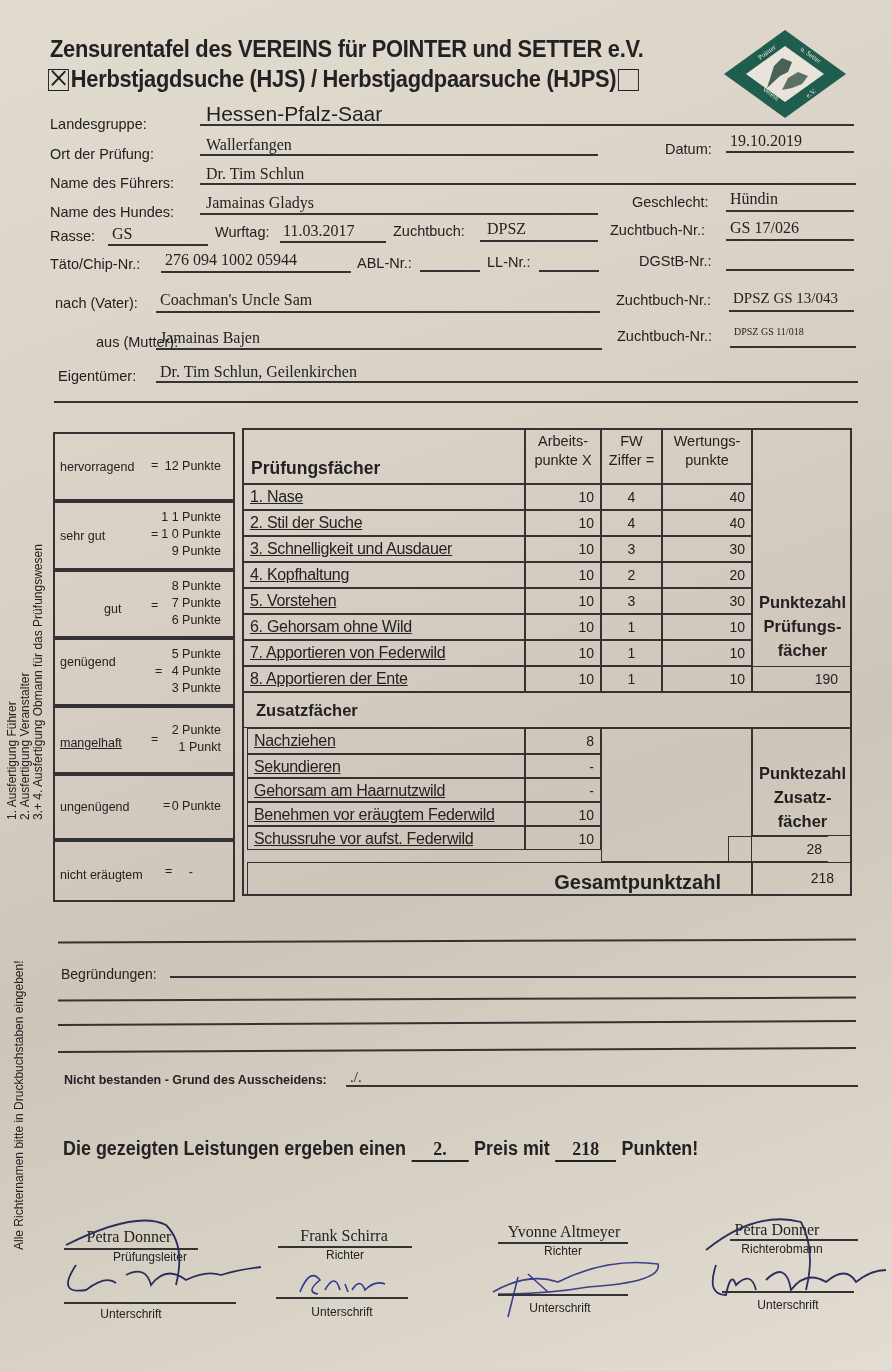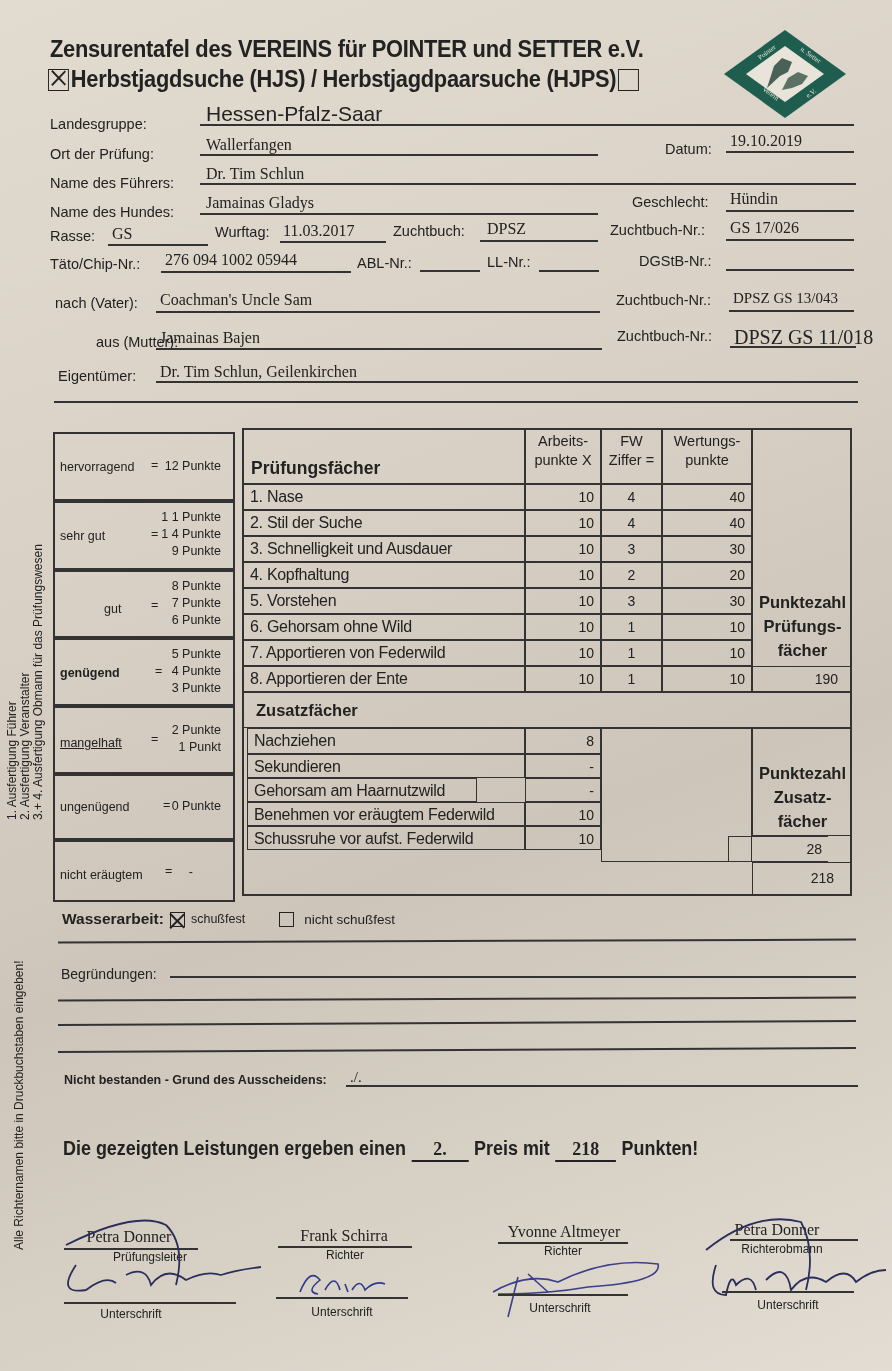--- a/index.html
+++ b/index.html
@@ -17,21 +17,21 @@
   .lbl{font-size:14.5px;white-space:nowrap;}
   .val{font-family:"Liberation Serif",serif;font-size:16px;white-space:nowrap;}
   .uline{position:absolute;height:1.5px;background:#333;}
   .big-val{font-family:"Liberation Sans",sans-serif;font-size:21px;}
   .gradebox{position:absolute;left:53px;width:182px;border:2px solid #333;box-sizing:border-box;font-size:12.5px;}
   .gb-label{position:absolute;left:5px;}
   .gb-pts{position:absolute;right:12px;text-align:right;line-height:17px;}
   .gb-eq{position:absolute;left:96px;}
   .main{position:absolute;left:242px;top:428px;width:610px;height:468px;border:2px solid #333;box-sizing:border-box;}
   .cell{position:absolute;border:1.3px solid #333;box-sizing:border-box;font-size:16px;}
-  .subj{padding-left:6px;line-height:24px;white-space:nowrap;letter-spacing:-0.3px;}
+  .subj{padding-left:6px;line-height:24px;white-space:nowrap;letter-spacing:-0.3px;text-decoration:underline;}
   .num{text-align:right;padding-right:6px;line-height:24px;font-size:14px;}
   .ctr{text-align:center;line-height:24px;font-size:14px;}
   .hdr{font-size:14.5px;text-align:center;line-height:19px;}
   .bold{font-weight:bold;}
   .side{position:absolute;transform:rotate(-90deg);transform-origin:left top;font-size:12px;white-space:nowrap;}
   .sig-name{font-family:"Liberation Serif",serif;font-size:16px;position:absolute;text-align:center;}
   .sig-role{font-size:12px;position:absolute;text-align:center;}
   .sig-u{font-size:12px;position:absolute;text-align:center;}
 </style>
 </head>
@@ -106,21 +106,21 @@
   <div class="abs val" style="left:160px;top:291px;">Coachman's Uncle Sam</div>
   <div class="uline" style="left:156px;top:311px;width:444px;"></div>
   <div class="abs lbl" style="left:616px;top:292px;">Zuchtbuch-Nr.:</div>
   <div class="abs val" style="left:733px;top:290px;font-size:15px;">DPSZ GS 13/043</div>
   <div class="uline" style="left:729px;top:310px;width:125px;"></div>
 
   <div class="abs lbl" style="left:55px;top:334px;margin-left:41px;">aus (Mutter):</div>
   <div class="abs val" style="left:160px;top:329px;">Jamainas Bajen</div>
   <div class="uline" style="left:156px;top:348px;width:446px;"></div>
   <div class="abs lbl" style="left:617px;top:328px;">Zuchtbuch-Nr.:</div>
-  <div class="abs val" style="left:734px;top:326px;font-size:20px;">DPSZ GS 11/018</div>
+  <div class="abs val" style="left:734px;top:326px;font-size:10px;">DPSZ GS 11/018</div>
   <div class="uline" style="left:730px;top:346px;width:126px;"></div>
 
   <div class="abs lbl" style="left:58px;top:368px;">Eigentümer:</div>
   <div class="abs val" style="left:160px;top:363px;">Dr. Tim Schlun, Geilenkirchen</div>
   <div class="uline" style="left:156px;top:381px;width:702px;"></div>
   <div class="uline" style="left:54px;top:401px;width:804px;height:2px;"></div>
 
   <div class="side" style="left:6px;top:820px;line-height:13px;">
     <div>1. Ausfertigung Führer</div>
     <div>2. Ausfertigung Veranstalter</div>
@@ -133,35 +133,35 @@
     <span class="gb-eq" style="top:24px;">=</span>
     <div class="gb-pts" style="top:24px;">
         <div>12 Punkte</div>
       </div>
   </div>
   <div class="gradebox" style="top:501px;height:69px;">
     <span class="gb-label" style="top:26px;">sehr gut</span>
     <span class="gb-eq" style="top:24px;">=</span>
     <div class="gb-pts" style="top:6px;">
         <div>1 1 Punkte</div>
-        <div>1 4 Punkte</div>
+        <div>1 0 Punkte</div>
         <div>9 Punkte</div>
       </div>
   </div>
   <div class="gradebox" style="top:570px;height:68px;">
     <span class="gb-label" style="top:30px;margin-left:44px;">gut</span>
     <span class="gb-eq" style="top:26px;">=</span>
     <div class="gb-pts" style="top:6px;">
         <div>8 Punkte</div>
         <div>7 Punkte</div>
         <div>6 Punkte</div>
       </div>
   </div>
   <div class="gradebox" style="top:638px;height:68px;">
-    <span class="gb-label" style="top:26px;font-weight:bold;">genügend</span>
+    <span class="gb-label" style="top:15px;">genügend</span>
     <span class="gb-eq" style="top:24px;left:100px;">=</span>
     <div class="gb-pts" style="top:6px;">
         <div>5 Punkte</div>
         <div>4 Punkte</div>
         <div>3 Punkte</div>
       </div>
   </div>
   <div class="gradebox" style="top:706px;height:68px;">
     <span class="gb-label" style="top:28px;text-decoration:underline;">mangelhaft</span>
     <span class="gb-eq" style="top:24px;">=</span>
@@ -261,50 +261,44 @@
 
     <div>
       <div class="cell subj" style="left:3px;top:298px;width:278px;height:26px;">Nachziehen</div>
       <div class="cell num" style="left:281px;top:298px;width:76px;height:26px;">8</div>
     </div>
     <div>
       <div class="cell subj" style="left:3px;top:324px;width:278px;height:24px;">Sekundieren</div>
       <div class="cell num" style="left:281px;top:324px;width:76px;height:24px;">-</div>
     </div>
     <div>
-      <div class="cell subj" style="left:3px;top:348px;width:230px;height:24px;">Gehorsam am Haarnutzwild</div>
+      <div class="cell subj" style="left:3px;top:348px;width:278px;height:24px;">Gehorsam am Haarnutzwild</div>
       <div class="cell num" style="left:281px;top:348px;width:76px;height:24px;">-</div>
     </div>
     <div>
       <div class="cell subj" style="left:3px;top:372px;width:278px;height:24px;">Benehmen vor eräugtem Federwild</div>
       <div class="cell num" style="left:281px;top:372px;width:76px;height:24px;">10</div>
     </div>
     <div>
       <div class="cell subj" style="left:3px;top:396px;width:278px;height:24px;">Schussruhe vor aufst. Federwild</div>
       <div class="cell num" style="left:281px;top:396px;width:76px;height:24px;">10</div>
     </div>
     <div class="cell" style="left:357px;top:298px;width:151px;height:134px;"></div>
 
     <div class="cell bold" style="left:508px;top:298px;width:100px;height:108px;border-right:none;font-size:16.5px;text-align:center;line-height:24px;padding-top:32px;">
       <div>Punktezahl</div>
         <div>Zusatz-</div>
         <div>fächer</div>
     </div>
     <div class="cell num" style="left:484px;top:406px;width:100px;height:26px;border-right:none;">28</div>
 
+    <div class="cell bold" style="left:3px;top:432px;width:505px;height:34px;border-bottom:none;font-size:20px;text-align:right;padding:8px 30px 0 0;">Gesamtpunktzahl</div>
     <div class="cell num" style="left:508px;top:432px;width:100px;height:34px;border-right:none;border-bottom:none;padding-right:18px;line-height:30px;">218</div>
   </div>
 
-  <div class="abs" style="left:62px;top:910px;display:flex;align-items:center;gap:6px;">
-    <span class="bold" style="font-size:15.5px;">Wasserarbeit:</span>
-    <span class="cb checked" style="width:15px;height:15px;"></span>
-    <span style="font-size:12.5px;">schußfest</span>
-    <span class="cb" style="width:15px;height:15px;margin-left:28px;"></span>
-    <span style="font-size:13.5px;margin-left:4px;">nicht schußfest</span>
-  </div>
   <div class="uline" style="left:58px;top:940px;width:798px;height:2px;transform:rotate(-0.2deg);"></div>
 
   <div class="abs lbl" style="left:61px;top:966px;font-size:14px;">Begründungen:</div>
   <div class="uline" style="left:170px;top:976px;width:686px;"></div>
   <div class="uline" style="left:58px;top:998px;width:798px;transform:rotate(-0.2deg);"></div>
   <div class="uline" style="left:58px;top:1022px;width:798px;transform:rotate(-0.3deg);"></div>
   <div class="uline" style="left:58px;top:1049px;width:798px;transform:rotate(-0.3deg);"></div>
 
   <div class="abs bold" style="left:64px;top:1073px;font-size:12.5px;">Nicht bestanden - Grund des Ausscheidens:</div>
   <div class="abs" style="left:350px;top:1069px;font-size:15px;font-family:'Liberation Serif',serif;">./.</div>

